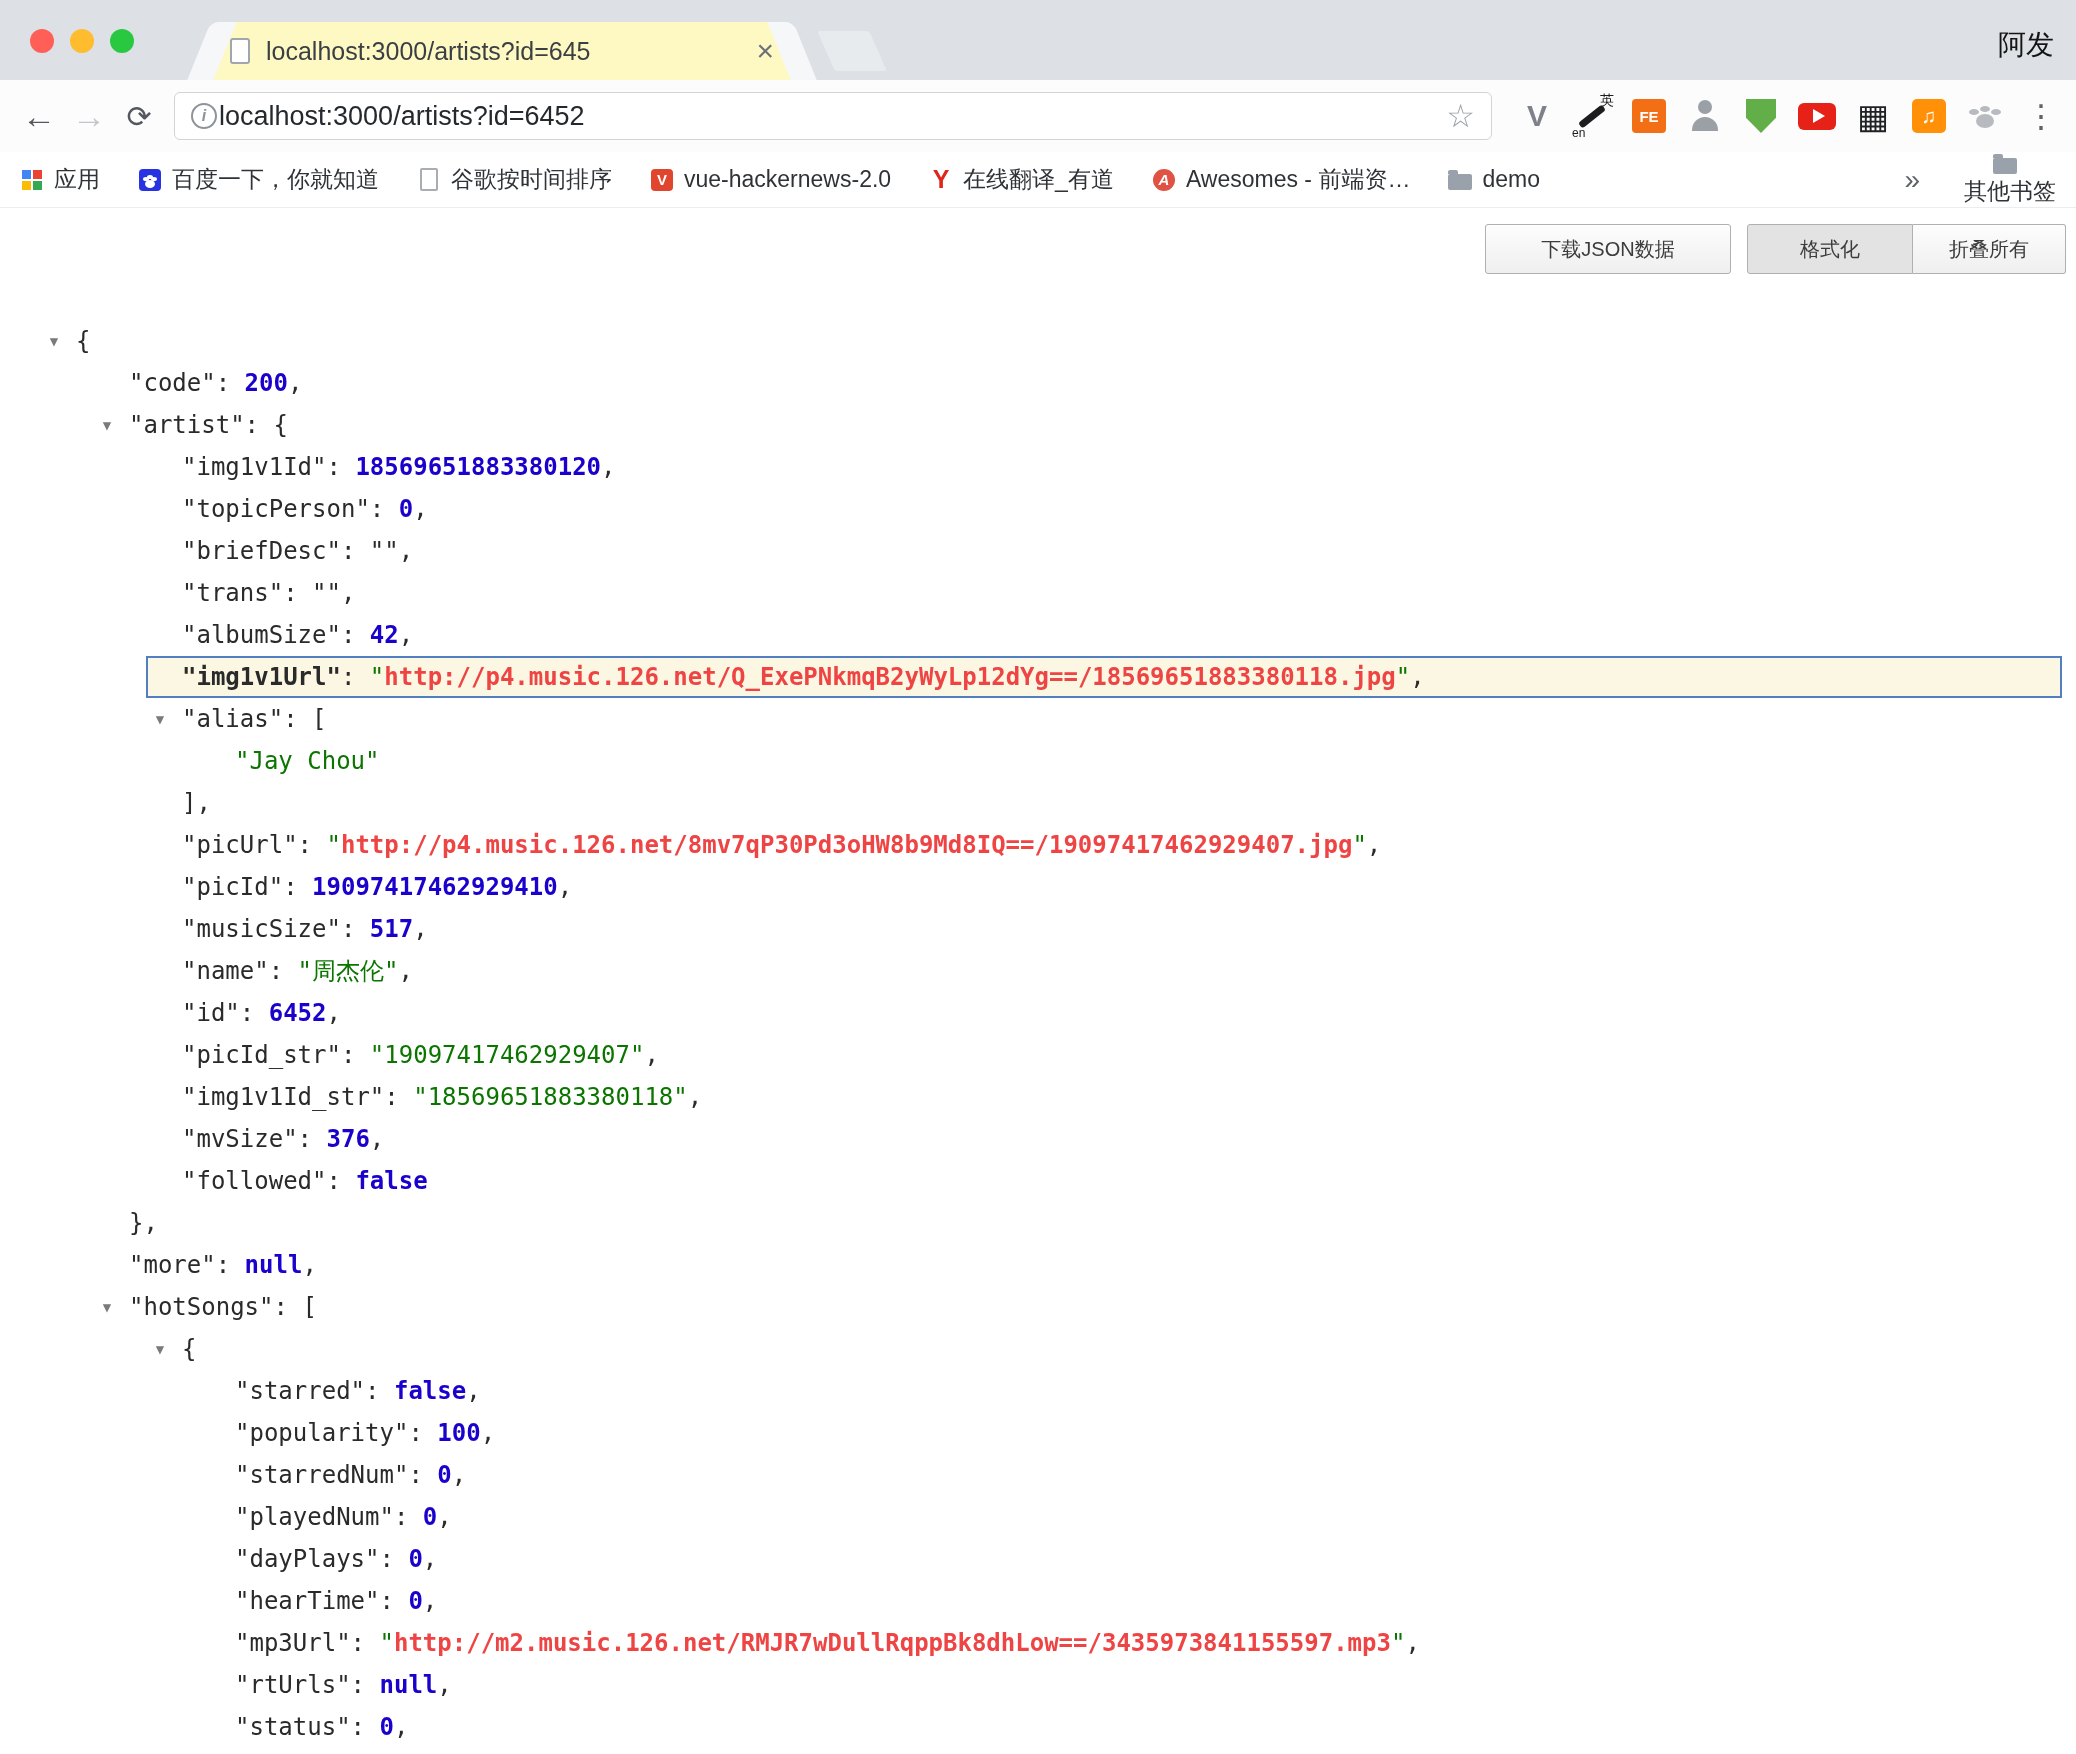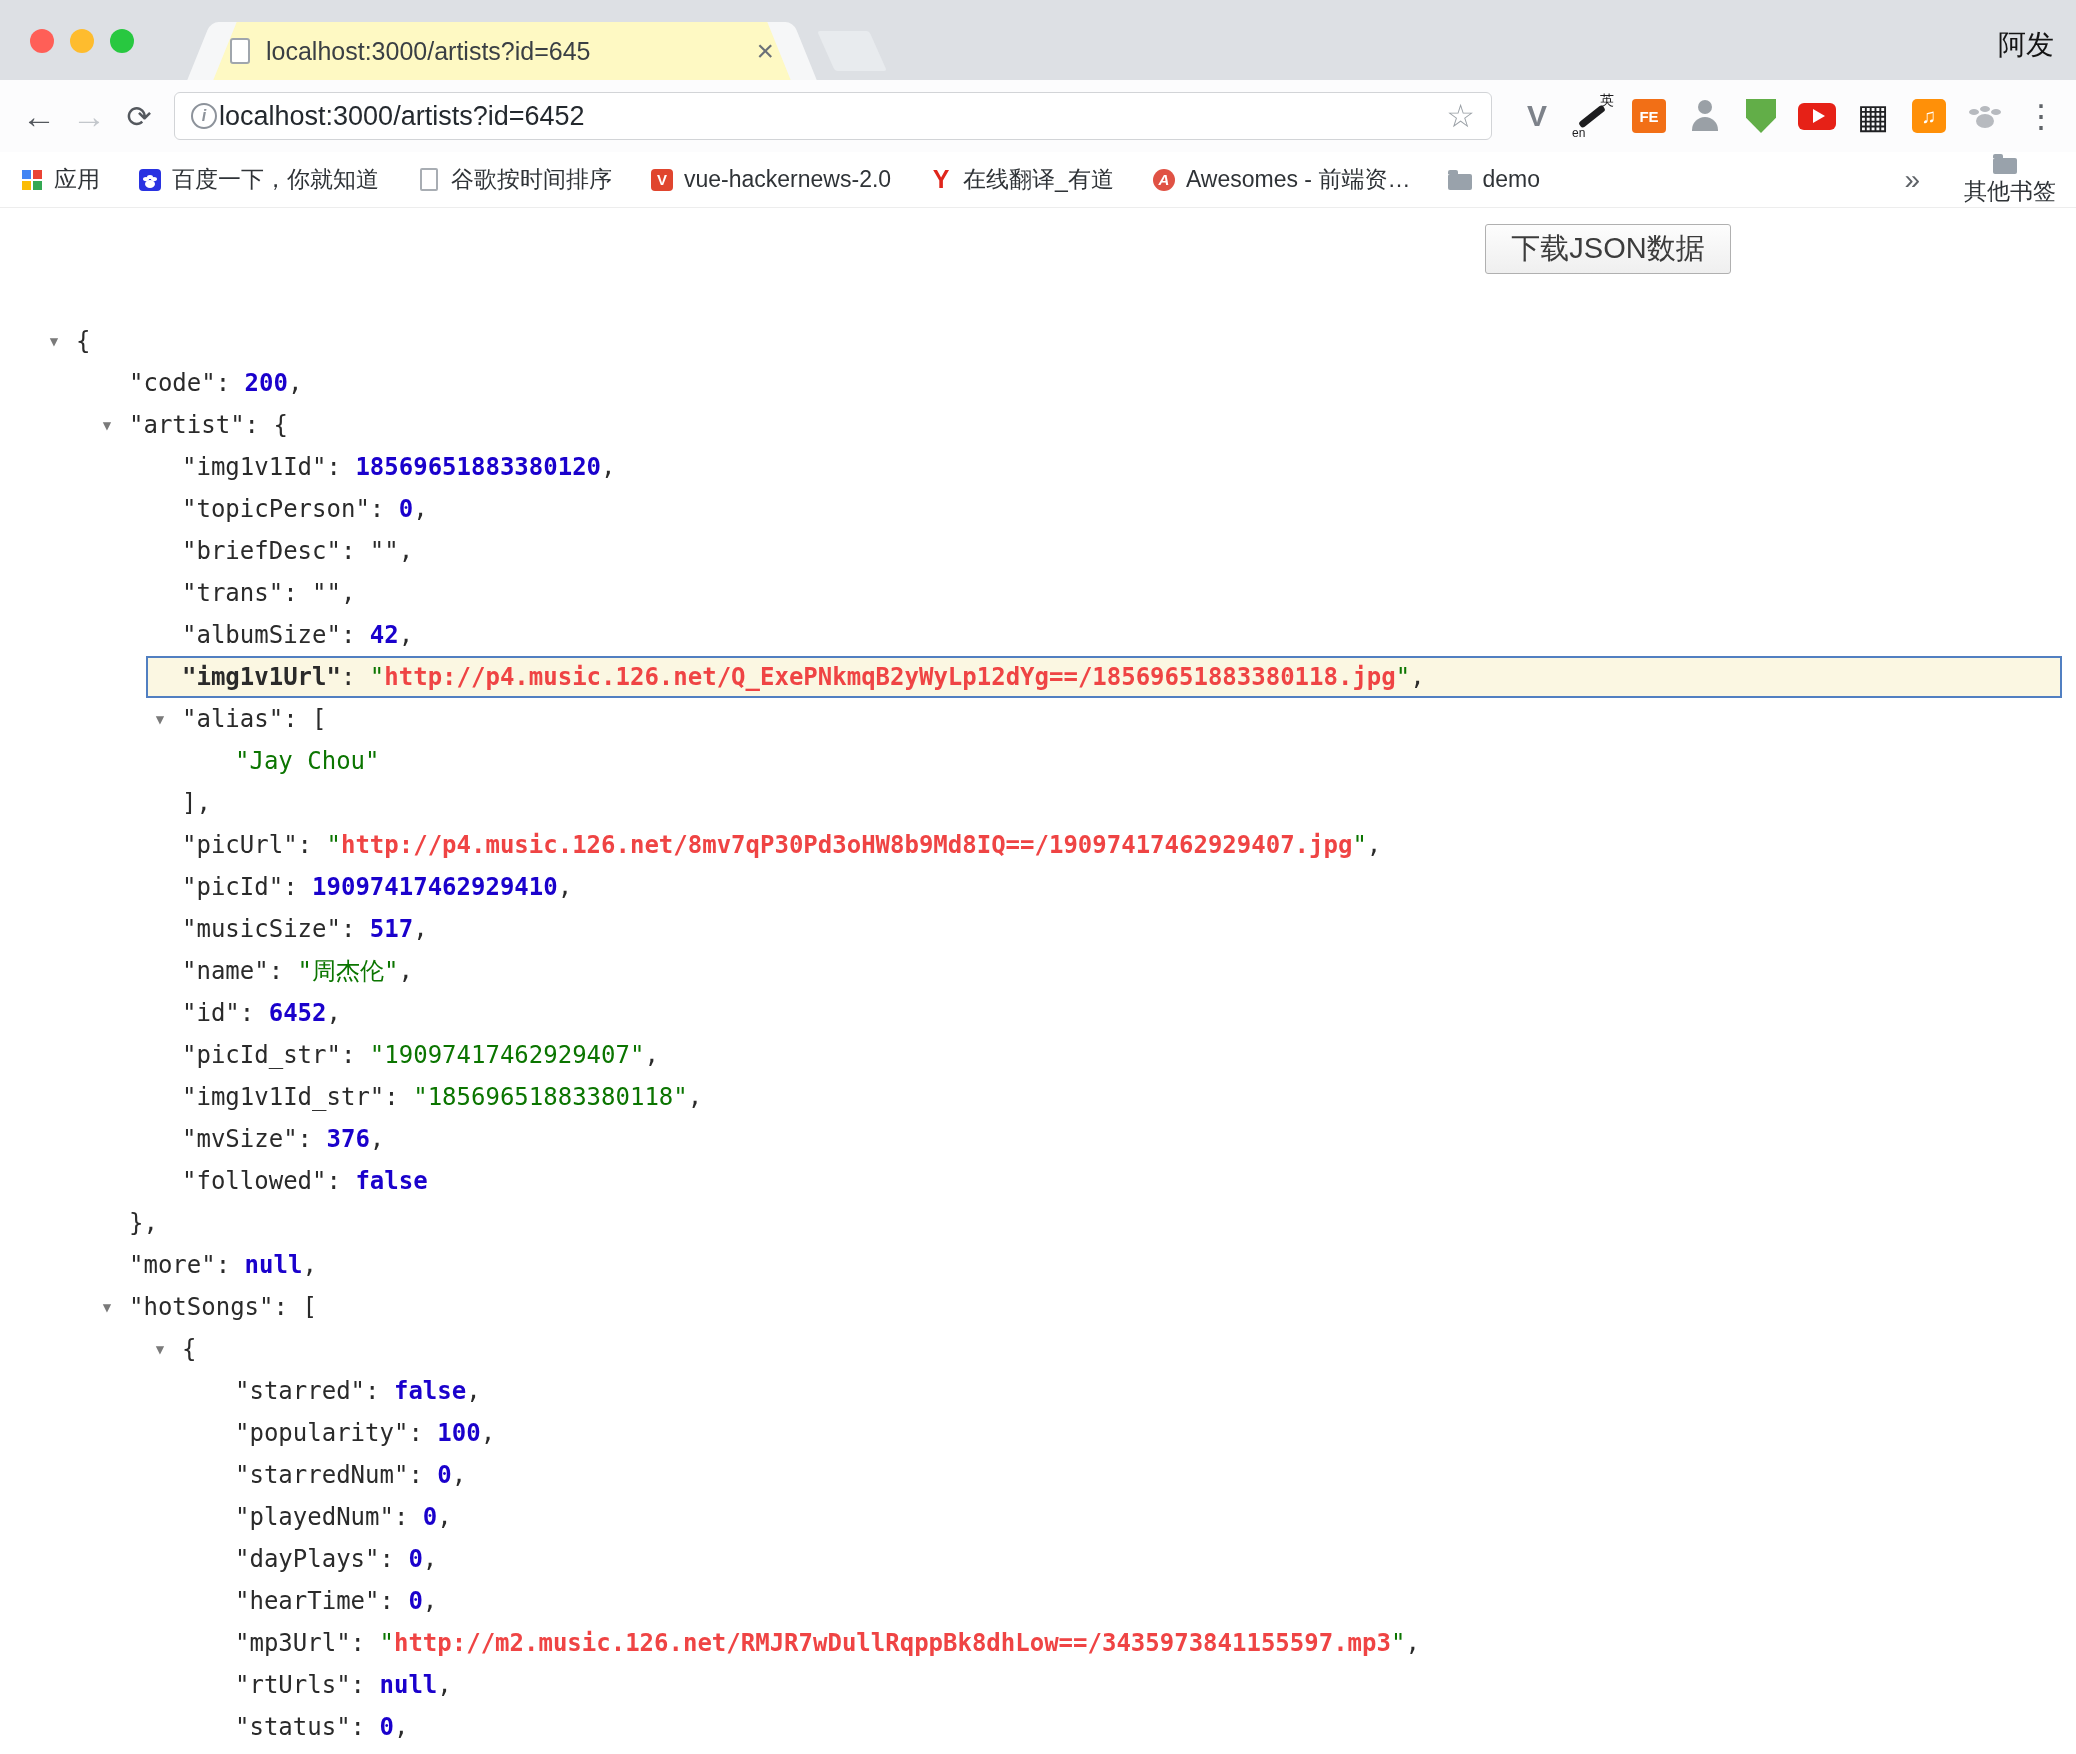--- a/index.html
+++ b/index.html
@@ -95,21 +95,21 @@
     position: relative; margin-top: 4px; }
   .folder-ico::before { content: ""; position: absolute; top: -4px; left: 0; width: 10px;
     height: 4px; background: #99a2ab; border-radius: 2px 2px 0 0; }
   .bm-right { margin-left: auto; display: flex; align-items: center; }
   .overflow-chevron { font-size: 28px; color: #5f6368; margin-right: 44px; cursor: pointer; }
   .bm-right .bm { margin-right: 0; flex-direction: column; }
 
   
   .content { position: relative; background: #fff; height: 1546px; overflow: hidden; }
   .btn { height: 50px; border: 1px solid #b0b0b0; background: linear-gradient(#fdfdfd, #efefef);
-    font-size: 29px; color: #3c3c3c; display: flex; align-items: center; justify-content: center;
+    font-size: 20px; color: #3c3c3c; display: flex; align-items: center; justify-content: center;
     cursor: pointer; font-family: inherit; }
   .download-btn { position: absolute; top: 16px; left: 1485px; width: 246px; border-radius: 3px; }
   .toggle-group { position: absolute; top: 16px; right: 10px; display: flex; }
   .format-btn { width: 166px; border-radius: 3px 0 0 3px; background: #e3e3e3; }
   .collapse-btn { width: 153px; border-radius: 0 3px 3px 0; border-left: none; }
 
   .json-viewer { position: absolute; top: 112px; left: 0; right: 0;
     font-family: "DejaVu Sans Mono", monospace; font-size: 24px; color: #2a2a2a; }
   .json-line { height: 42px; line-height: 42px; white-space: nowrap; position: relative; }
   .twisty { position: absolute; top: 0; font-size: 14px; color: #7a7a7a; line-height: 42px;
@@ -242,20 +242,24 @@
         <span class="bm-ico">
             <span class="folder-ico"></span>
           </span>
         <span>其他书签</span>
       </div>
     </div>
   </div>
 
   <div class="content">
     <button class="btn download-btn">下载JSON数据</button>
+    <div class="toggle-group">
+      <button class="btn format-btn">格式化</button>
+      <button class="btn collapse-btn">折叠所有</button>
+    </div>
     <div class="json-viewer">
       <div>
           <div class="json-line" style="padding-left: 76px;"><span class="twisty" style="left: 42px;">▼</span><span class="p">{</span></div>
           <div class="json-line" style="padding-left: 129px;"><span class="k">"code"</span><span class="p">: </span><span class="v-num">200</span><span class="p">,</span></div>
           <div class="json-line" style="padding-left: 129px;"><span class="twisty" style="left: 95px;">▼</span><span class="k">"artist"</span><span class="p">: </span><span class="p">{</span></div>
           <div class="json-line" style="padding-left: 182px;"><span class="k">"img1v1Id"</span><span class="p">: </span><span class="v-num">18569651883380120</span><span class="p">,</span></div>
           <div class="json-line" style="padding-left: 182px;"><span class="k">"topicPerson"</span><span class="p">: </span><span class="v-num">0</span><span class="p">,</span></div>
           <div class="json-line" style="padding-left: 182px;"><span class="k">"briefDesc"</span><span class="p">: </span><span class="v-estr">""</span><span class="p">,</span></div>
           <div class="json-line" style="padding-left: 182px;"><span class="k">"trans"</span><span class="p">: </span><span class="v-estr">""</span><span class="p">,</span></div>
           <div class="json-line" style="padding-left: 182px;"><span class="k">"albumSize"</span><span class="p">: </span><span class="v-num">42</span><span class="p">,</span></div>

